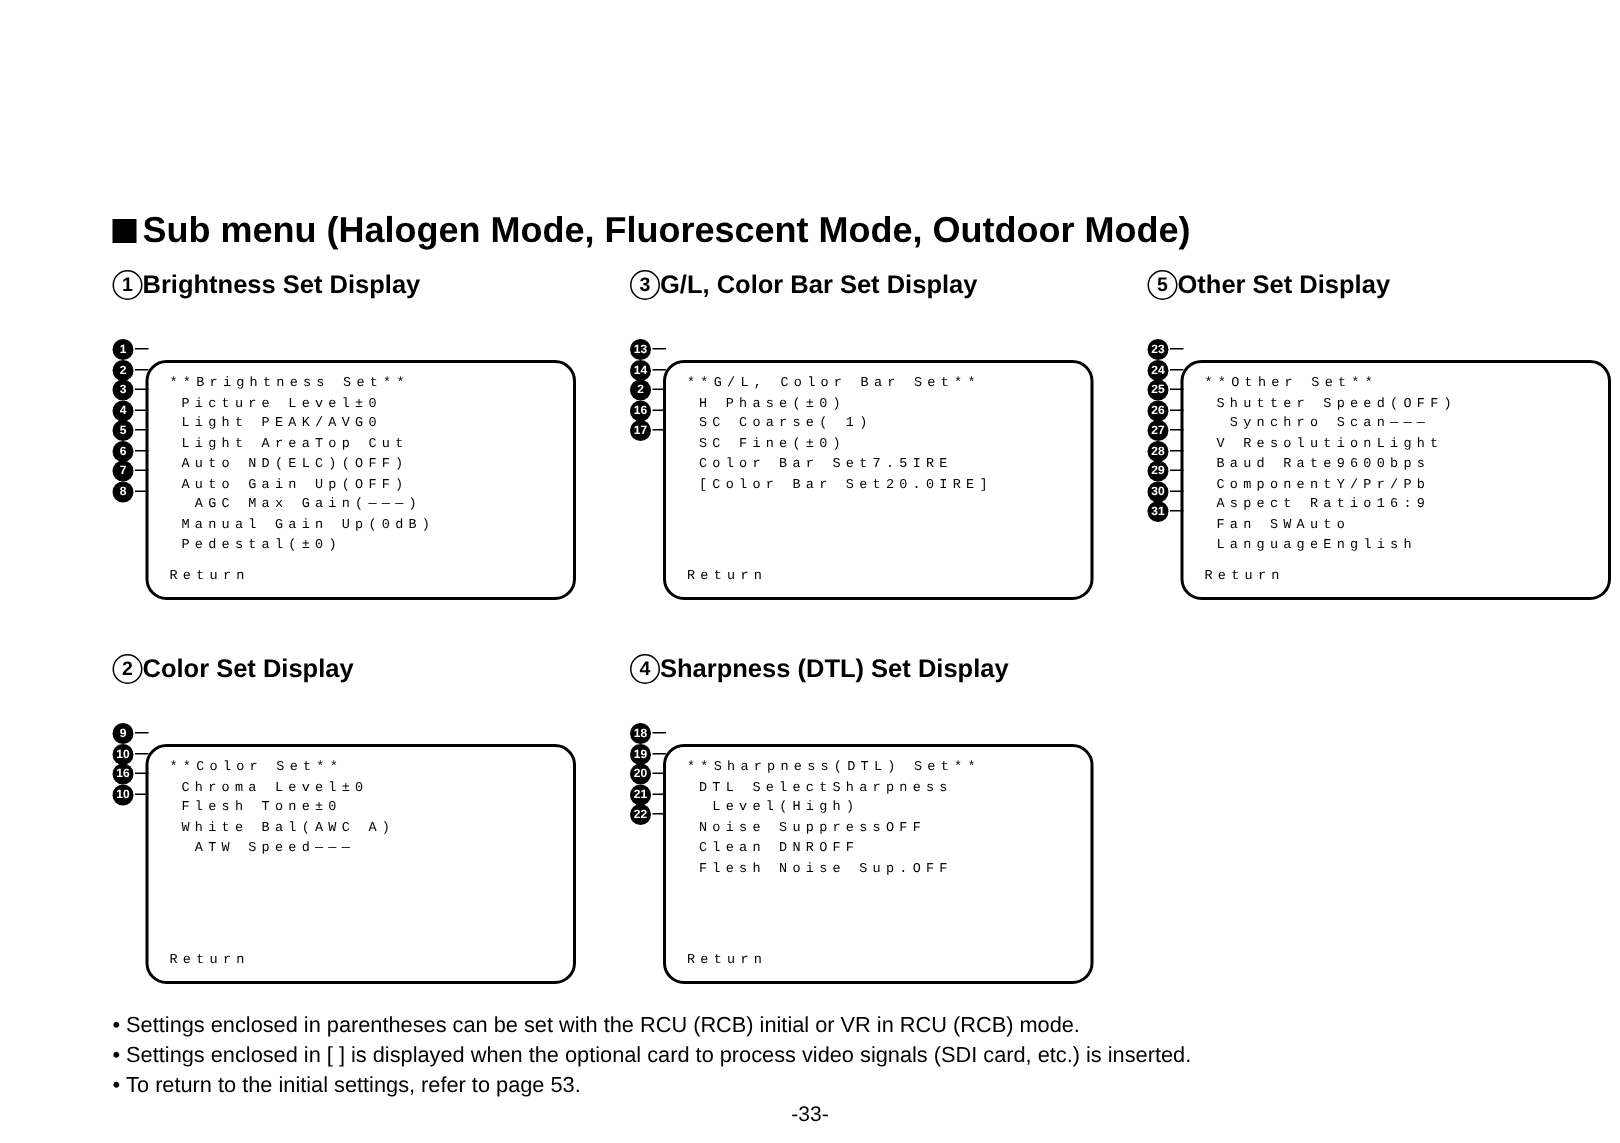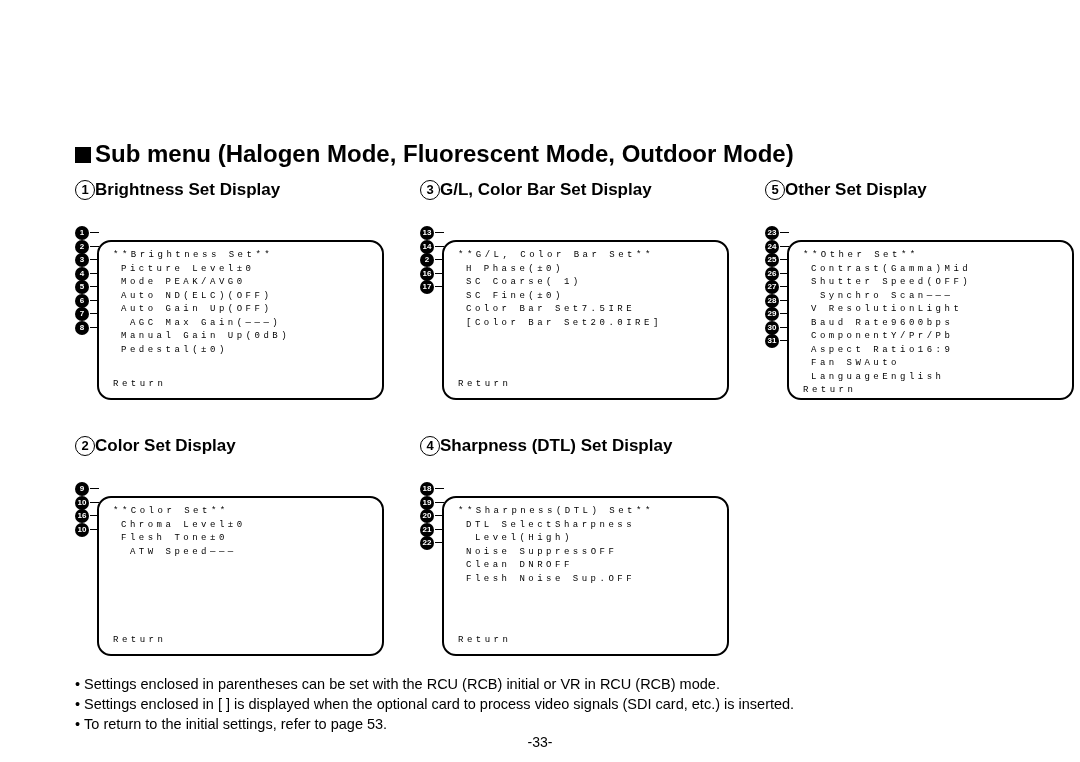--- a/index.html
+++ b/index.html
@@ -193,21 +193,22 @@
               <div class="lead"></div>
             </div>
             <div class="bullet-row">
               <div class="bullet">8</div>
               <div class="lead"></div>
             </div>
           </div>
           <div class="panel">
             <div class="panel-title">**Brightness Set**</div>
             <div class="panel-row"><span class="label">Picture Level</span><span class="value">±0</span></div>
-            <div class="panel-row"><span class="label">Mode PEAK/AVG</span><span class="value">0</span></div>
+            <div class="panel-row"><span class="label">Light PEAK/AVG</span><span class="value">0</span></div>
+            <div class="panel-row"><span class="label">Light Area</span><span class="value">Top Cut</span></div>
             <div class="panel-row"><span class="label">Auto ND(ELC)</span><span class="value">(OFF)</span></div>
             <div class="panel-row"><span class="label">Auto Gain Up</span><span class="value">(OFF)</span></div>
             <div class="panel-row indent"><span class="label">AGC Max Gain</span><span class="value">(———)</span></div>
             <div class="panel-row"><span class="label">Manual Gain Up</span><span class="value">(0dB)</span></div>
             <div class="panel-row"><span class="label">Pedestal</span><span class="value">(±0)</span></div>
             <div class="panel-return">Return</div>
           </div>
         </div>
       </div>
     <div class="cell">
@@ -282,21 +283,20 @@
               <div class="bullet">30</div>
               <div class="lead"></div>
             </div>
             <div class="bullet-row">
               <div class="bullet">31</div>
               <div class="lead"></div>
             </div>
           </div>
           <div class="panel">
             <div class="panel-title">**Other Set**</div>
-            <div class="panel-row"><span class="label">Contrast(Gamma)</span><span class="value">Mid</span></div>
             <div class="panel-row"><span class="label">Shutter Speed</span><span class="value">(OFF)</span></div>
             <div class="panel-row indent"><span class="label">Synchro Scan</span><span class="value">———</span></div>
             <div class="panel-row"><span class="label">V Resolution</span><span class="value">Light</span></div>
             <div class="panel-row"><span class="label">Baud Rate</span><span class="value">9600bps</span></div>
             <div class="panel-row"><span class="label">Component</span><span class="value">Y/Pr/Pb</span></div>
             <div class="panel-row"><span class="label">Aspect Ratio</span><span class="value">16:9</span></div>
             <div class="panel-row"><span class="label">Fan SW</span><span class="value">Auto</span></div>
             <div class="panel-row"><span class="label">Language</span><span class="value">English</span></div>
             <div class="panel-return">Return</div>
           </div>
@@ -321,20 +321,21 @@
             </div>
             <div class="bullet-row">
               <div class="bullet">10</div>
               <div class="lead"></div>
             </div>
           </div>
           <div class="panel">
             <div class="panel-title">**Color Set**</div>
             <div class="panel-row"><span class="label">Chroma Level</span><span class="value">±0</span></div>
             <div class="panel-row"><span class="label">Flesh Tone</span><span class="value">±0</span></div>
+            <div class="panel-row"><span class="label">White Bal</span><span class="value">(AWC A)</span></div>
             <div class="panel-row indent"><span class="label">ATW Speed</span><span class="value">———</span></div>
             <div class="panel-return">Return</div>
           </div>
         </div>
       </div>
     <div class="cell">
         <div class="section-title"><span class="circled">4</span><span>Sharpness (DTL) Set Display</span></div>
         <div class="panel-wrap">
           <div class="bullet-col">
             <div class="bullet-row">

